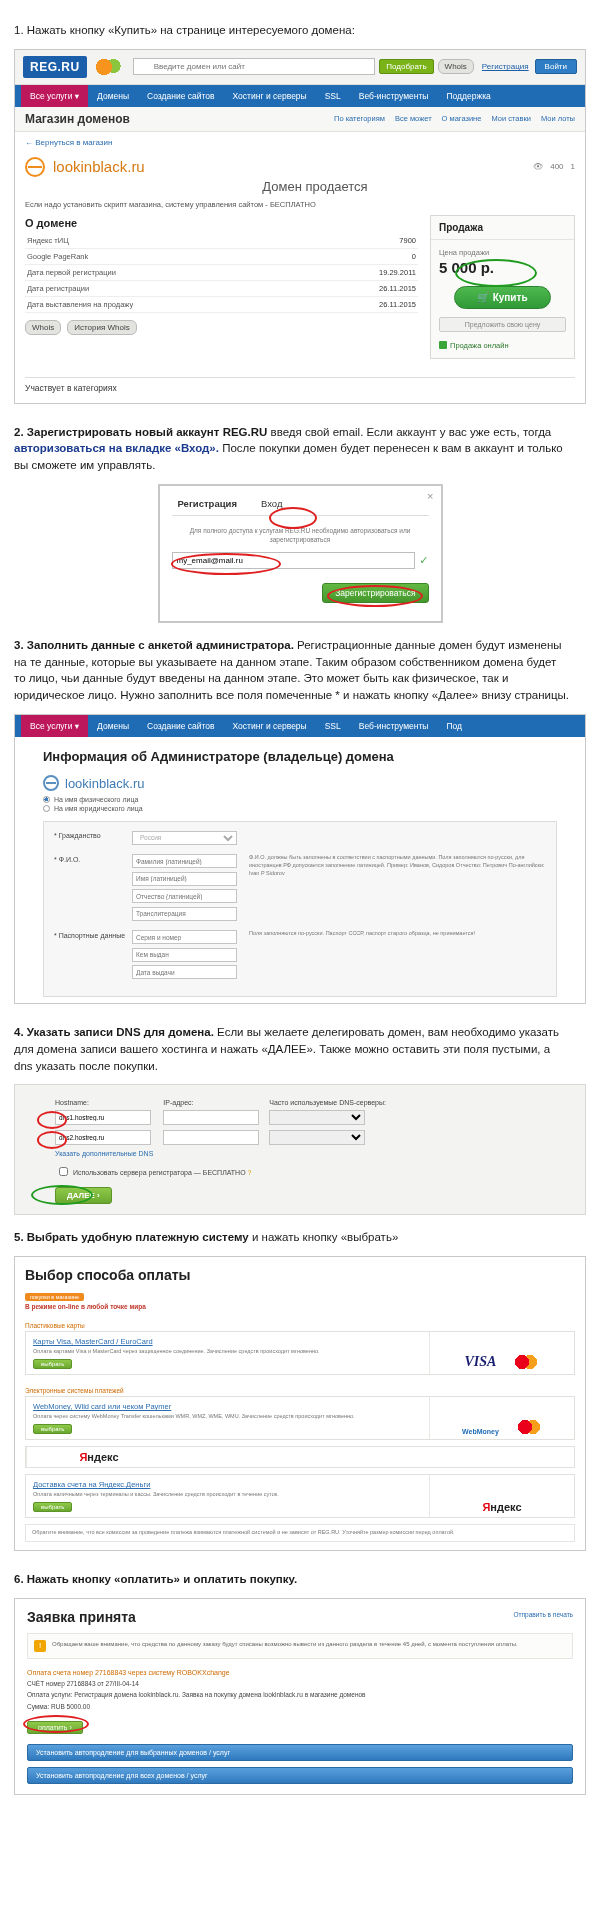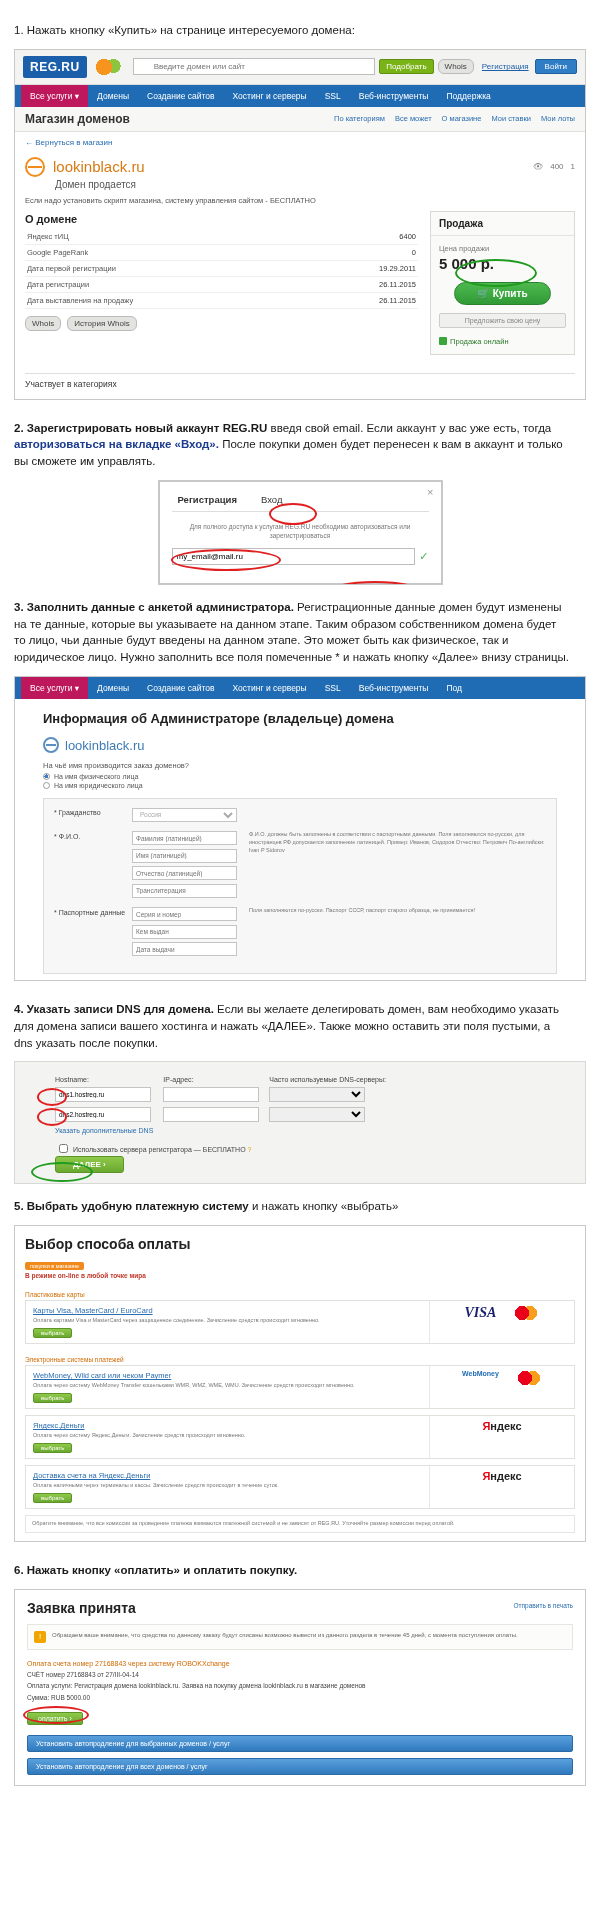--- a/index.html
+++ b/index.html
@@ -130,21 +130,21 @@
     width: 20px; height: 20px; border-radius: 50%;
     border: 2px solid #f08c1a;
     position: relative;
   }
   .globe:after {
     content: ""; position: absolute; left: 1px; right: 1px; top: 7px;
     border-top: 2px solid #f08c1a;
   }
   .dom-name { font-size: 15px; color: #d77a12; }
   .dom-stats { margin-left: auto; font-size: 8px; color: #777; display: flex; gap: 7px; align-items: center; }
-  .dom-sold { font-size: 10px; color: #555; padding: 2px 10px 6px 40px; }
+  .dom-sold { font-size: 13px; color: #555; padding: 2px 10px 6px 40px; text-align: center; }
   .dom-desc { font-size: 7.5px; color: #555; padding: 0 10px 6px 10px; }
 
   .two-col { display: flex; padding: 0 10px 10px 10px; gap: 12px; }
   .col-left { flex: 1; }
   .col-right { width: 145px; }
   .about-h { font-size: 11px; font-weight: bold; margin: 2px 0 4px 0; }
   table.info { width: 100%; border-collapse: collapse; font-size: 7.5px; }
   table.info td { border-bottom: 1px solid #eee; padding: 3px 2px; color: #555; }
   table.info td:last-child { text-align: right; color: #333; }
   .wb-row { margin-top: 7px; display: flex; gap: 6px; }
@@ -244,40 +244,40 @@
   
   .dns-shot { position: relative; background: #f3f3f1; border: 1px solid #d8d8d4; padding: 14px 16px 10px 40px; margin-top: 6px; }
   .dns-grid { display: flex; gap: 10px; font-size: 7px; color: #444; }
   .dns-col { }
   .dns-col .h { margin-bottom: 4px; }
   .dns-col input { width: 96px; height: 15px; font-size: 6.5px; border: 1px solid #c4c4c4; padding: 0 3px; display: block; margin-bottom: 5px; }
   .dns-col.sel select { width: 96px; height: 15px; font-size: 6.5px; border: 1px solid #c4c4c4; display: block; margin-bottom: 5px; }
   .dns-more { font-size: 7px; color: #2a6db0; margin-top: 2px; }
   .dns-chk { font-size: 7px; color: #444; margin-top: 7px; }
   .next-btn {
-    margin-top: 0;
+    margin-top: 8px;
     display: inline-block;
     background: linear-gradient(#8fc94a, #6aa82f);
     border: 1px solid #5d9427;
     color: #fff;
     font-size: 8px;
     font-weight: bold;
-    padding: 3px 17px;
+    padding: 3px 11px;
     border-radius: 3px;
   }
 
   
   .pay-title { font-size: 14px; font-weight: bold; padding: 10px 10px 6px 10px; }
   .pay-badges { padding: 0 10px 6px 10px; }
   .badge-orange { display: inline-block; background: #f08a1c; color: #fff; font-size: 5.5px; padding: 1px 5px; border-radius: 2px; }
   .badge-red { font-size: 6.5px; color: #c0392b; font-weight: bold; margin-top: 2px; }
   .pay-sec { font-size: 6.5px; color: #d06a00; padding: 6px 10px 2px 10px; }
   .pay-row { display: flex; border: 1px solid #e0e0dc; margin: 0 10px 6px 10px; }
   .pay-left { flex: 1; padding: 5px 7px; }
-  .pay-right { width: 145px; border-left: 1px solid #e8e8e4; display: flex; align-items: flex-start; justify-content: center; padding: 4px; gap: 17px; }
+  .pay-right { width: 145px; border-left: 1px solid #e8e8e4; display: flex; align-items: flex-end; justify-content: center; padding: 4px; gap: 17px; }
   .pay-name { font-size: 7.5px; color: #2a6db0; text-decoration: underline; }
   .pay-desc { font-size: 5.5px; color: #777; line-height: 1.45; margin-top: 2px; }
   .pick-btn { background: linear-gradient(#8fc94a, #6aa82f); border: 1px solid #5d9427; color: #fff; font-size: 6px; padding: 1px 7px; border-radius: 2px; margin-top: 3px; display: inline-block; }
   .logo-visa { font-family: "Liberation Serif", serif; font-style: italic; font-weight: bold; color: #1a1f71; font-size: 14px; }
   .logo-mc { width: 26px; height: 16px; background: radial-gradient(circle at 9px 8px, #eb001b 0 7px, transparent 7px), radial-gradient(circle at 17px 8px, #f79e1b 0 7px, transparent 7px); }
   .logo-wm { font-size: 7px; font-weight: bold; color: #1f6cb5; }
   .logo-ym { font-weight: bold; font-size: 11px; color: #222; }
   .logo-ym i { color: #e30613; font-style: normal; }
   .pay-note { font-size: 5.5px; color: #777; border: 1px solid #e5e5e1; margin: 0 10px 8px 10px; padding: 4px 6px; line-height: 1.45; }
 
@@ -344,21 +344,21 @@
     <div class="dom-sold">Домен продается</div>
     <div class="dom-desc">Если надо установить скрипт магазина, систему управления сайтом - БЕСПЛАТНО</div>
 
     <div class="two-col">
       <div class="col-left">
         <div class="about-h">О домене</div>
         <table class="info">
           <tbody>
               <tr>
                 <td>Яндекс тИЦ</td>
-                <td>6400</td>
+                <td>7900</td>
               </tr>
           <tr>
                 <td>Google PageRank</td>
                 <td>0</td>
               </tr>
           <tr>
                 <td>Дата первой регистрации</td>
                 <td>19.29.2011</td>
               </tr>
           <tr>
@@ -408,20 +408,23 @@
       <div class="modal-close">×</div>
       <div class="tabs">
         <div class="tab active">Регистрация</div>
         <div class="tab">Вход</div>
       </div>
       <div class="modal-note">Для полного доступа к услугам REG.RU необходимо авторизоваться или зарегистрироваться</div>
       <div class="email-row">
         <input value="my_email@mail.ru" style="">
         <span class="ok-tick">✓</span>
       </div>
+      <div class="modal-actions">
+        <span class="reg-submit">Зарегистрироваться</span>
+      </div>
     </div>
     <div class="ellipse" style="left:110px; top:22px; width:48px; height:22px;"></div>
     <div class="ellipse" style="left:12px; top:68px; width:110px; height:22px;"></div>
     <div class="ellipse" style="left:168px; top:100px; width:96px; height:22px;"></div>
   </div>
 
   <div class="step-text">
     <b>3. Заполнить данные с анкетой администратора.</b><span> Регистрационные данные домен будут изменены на те данные, которые вы указываете на данном этапе.  Таким образом собственником домена будет то лицо, чьи данные будут введены на данном этапе. Это может быть как физическое, так и юридическое лицо. Нужно заполнить все поля помеченные * и нажать кнопку «Далее» внизу страницы.</span>
   </div>
 
@@ -433,21 +436,20 @@
       <span>Хостинг и серверы</span>
       <span>SSL</span>
       <span>Веб-инструменты</span>
       <span>Под</span>
     </div>
     <div class="form-title">Информация об Администраторе (владельце) домена</div>
     <div class="form-domain">
       <div class="globe"></div>
       <div class="nm">lookinblack.ru</div>
     </div>
-    <div class="form-q">На чьё имя производится заказ доменов?</div>
     <div class="radio-row sel"><i></i><span>На имя физического лица</span></div>
     <div class="radio-row"><i></i><span>На имя юридического лица</span></div>
 
     <div class="fieldset">
       <div class="frow">
         <div class="flab">* Гражданство</div>
         <div class="fctl">
           <select><option>Россия</option></select>
         </div>
         <div class="fhelp"></div>
@@ -541,25 +543,20 @@
         <div class="pay-desc">Оплата через систему WebMoney Transfer кошельками WMR, WMZ, WME, WMU. Зачисление средств происходит мгновенно.</div>
         <span class="pick-btn">выбрать</span>
       </div>
       <div class="pay-right">
         <span class="logo-wm">WebMoney</span>
         <span class="logo-mc"></span>
       </div>
     </div>
 
     <div class="pay-row">
-      <div class="pay-left">
-        <div class="pay-name">Яндекс.Деньги</div>
-        <div class="pay-desc">Оплата через систему Яндекс.Деньги. Зачисление средств происходит мгновенно.</div>
-        <span class="pick-btn">выбрать</span>
-      </div>
       <div class="pay-right">
         <span class="logo-ym"><i>Я</i>ндекс</span>
       </div>
     </div>
 
     <div class="pay-row">
       <div class="pay-left">
         <div class="pay-name">Доставка счета на Яндекс.Деньги</div>
         <div class="pay-desc">Оплата наличными через терминалы и кассы. Зачисление средств происходит в течение суток.</div>
         <span class="pick-btn">выбрать</span>

